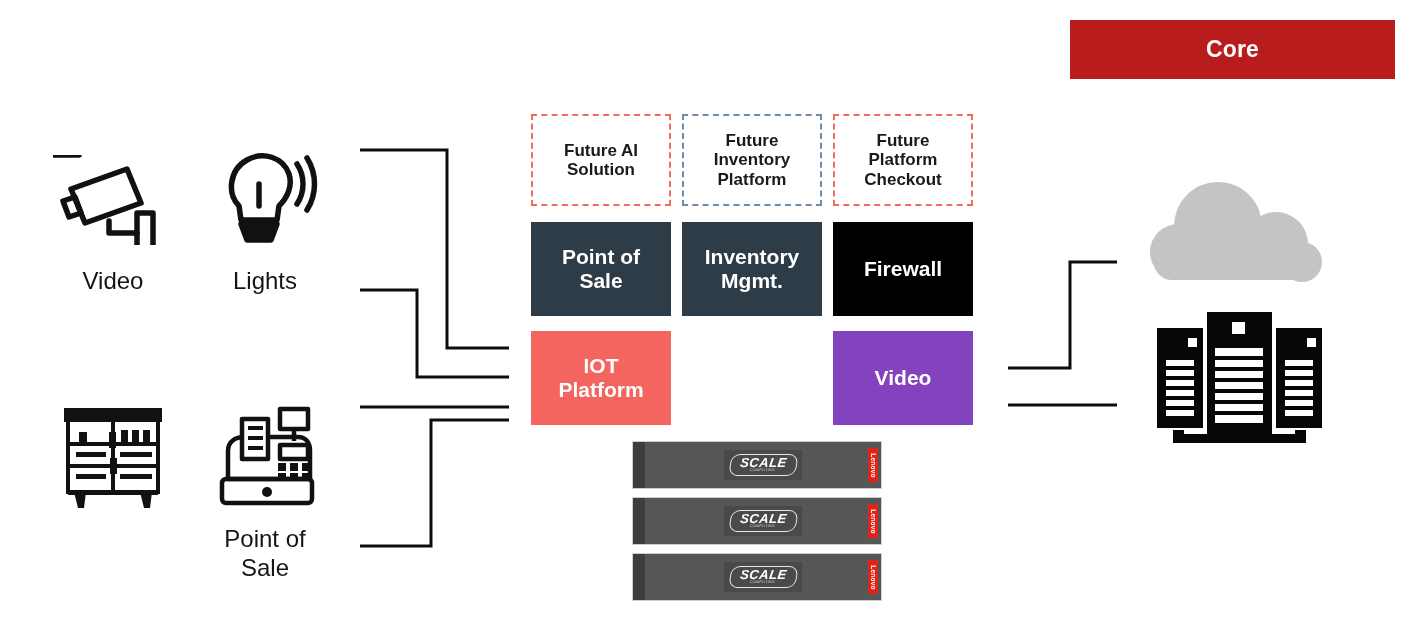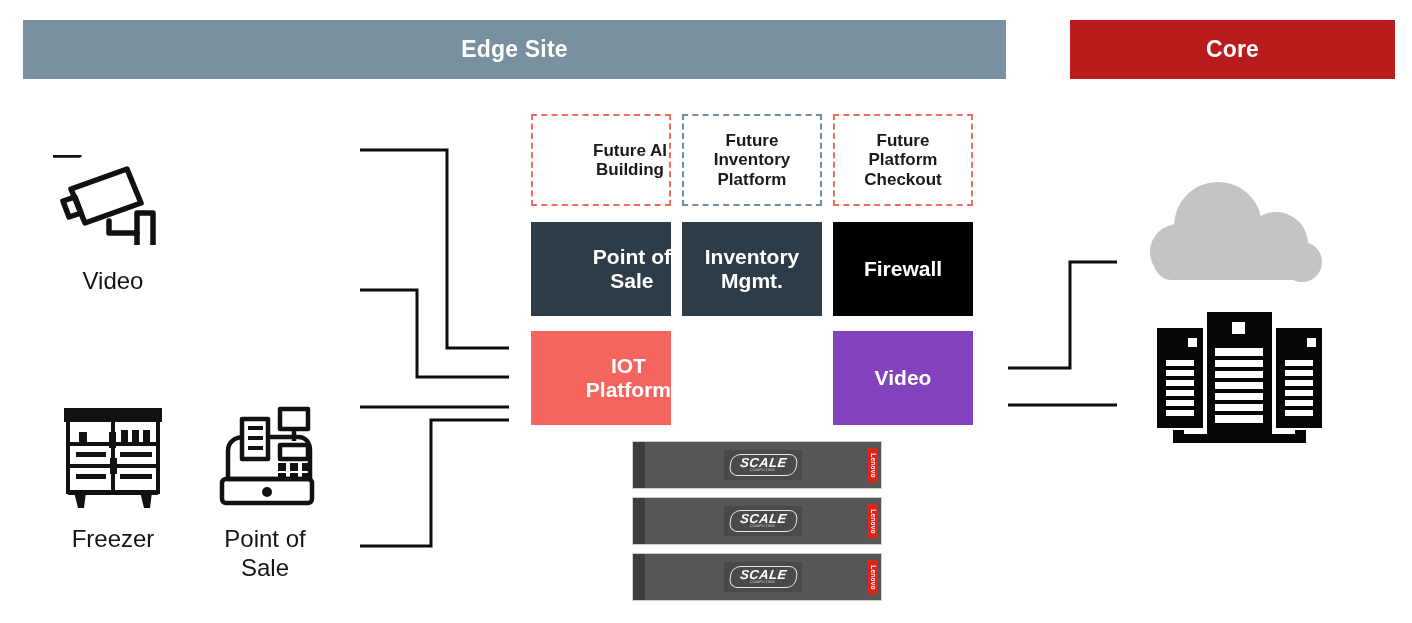--- a/index.html
+++ b/index.html
@@ -81,21 +81,21 @@
   .svc.solid {
     color: #ffffff;
     font-size: 21px;
   }
   .svc.slate  { background: #2E3C48; }
   .svc.black  { background: #000000; }
   .svc.salmon { background: #F4655F; }
   .svc.purple { background: #8343BE; }
 
   
-  .col1 { left: 531px; justify-content: flex-end; }
+  .col1 { left: 531px; }
   .col2 { left: 682px; }
   .col3 { left: 833px; }
   .rowF { top: 114px;  height: 92px;  width: 140px; }
   .rowA { top: 222px;  height: 94px;  width: 140px; }
   .rowB { top: 331px;  height: 94px;  width: 140px; }
 
   
   .rack {
     position: absolute;
     left: 632px;
@@ -177,23 +177,20 @@
     width: 1412px; height: 623px;
     pointer-events: none;
   }
   .wire { fill: none; stroke: #0d0d0d; stroke-width: 3; }
 </style>
 </head>
 <body>
 
 <div id="canvas">
 
-  <div class="banner" id="banner-edge">
-    <span>Edge Site</span>
-  </div>
   <div class="banner" id="banner-core">
     <span>Core</span>
   </div>
 
   <svg id="wires-left">
 
     <path class="wire" d="M360,150 H447 V348 H509"></path>
 
     <path class="wire" d="M360,290 H417 V377 H509"></path>
 
@@ -210,20 +207,34 @@
           <line x1="26,0" x2="26" y1="0" y2="0"></line>
           <polygon points="10,46 22,42 28,58 16,62"></polygon>
           <polyline points="56,66 56,78 84,78"></polyline>
           <rect x="84" y="58" width="16" height="38"></rect>
         </g>
       </svg>
     </div>
     <div class="caption">Video</div>
   </div>
 
+  <div class="device" id="dev-lights">
+    <div class="glyph">
+      <svg width="120" height="104" viewBox="0 0 120 104">
+        <g fill="none" stroke="#111" stroke-width="5.5" stroke-linecap="round" stroke-linejoin="round">
+          <path d="M34,58 C22,46 24,22 42,12 C58,3 78,9 84,26 C88,38 82,50 74,58 L72,72 L36,72 Z"></path>
+          <line x1="54" y1="36" x2="54" y2="58"></line>
+          <path d="M36,76 L72,76 L66,92 L42,92 Z" fill="#111" stroke="#111"></path>
+          <path d="M92,16 C100,28 100,44 92,56"></path>
+          <path d="M102,10 C112,26 112,46 102,62"></path>
+        </g>
+      </svg>
+    </div>
+    <div class="caption">Lights</div>
+  </div>
 
   <div class="device" id="dev-freezer">
     <div class="glyph">
       <svg width="118" height="104" viewBox="0 0 118 104">
         <g stroke="#111" stroke-width="4" fill="none">
           <rect x="12" y="4" width="94" height="10" fill="#111"></rect>
           <rect x="14" y="14" width="90" height="72"></rect>
           <line x1="59" y1="14" x2="59" y2="86"></line>
           <line x1="16" y1="38" x2="57" y2="38"></line>
           <line x1="16" y1="60" x2="57" y2="60"></line>
@@ -240,21 +251,20 @@
           <rect x="22" y="46" width="30" height="5"></rect>
           <rect x="66" y="46" width="32" height="5"></rect>
           <rect x="22" y="68" width="30" height="5"></rect>
           <rect x="66" y="68" width="32" height="5"></rect>
           <path d="M20,86 L32,86 L30,102 L24,102 Z"></path>
           <path d="M86,86 L98,86 L96,102 L90,102 Z"></path>
           <rect x="14" y="84" width="90" height="5"></rect>
         </g>
       </svg>
     </div>
-    <div class="caption">Freezer</div>
   </div>
 
   <div class="device" id="dev-pos">
     <div class="glyph">
       <svg width="118" height="106" viewBox="0 0 118 106">
         <g stroke="#111" stroke-width="4.5" fill="none" stroke-linejoin="round">
           <rect x="74" y="4" width="28" height="20"></rect>
           <line x1="88" y1="24" x2="88" y2="36"></line>
           <path d="M22,46 C22,36 30,32 38,32 L92,32 C100,32 104,38 104,46 L104,74 L22,74 Z"></path>
           <rect x="36" y="14" width="26" height="40" fill="#fff"></rect>
@@ -277,21 +287,21 @@
     </div>
     <div class="caption">
       <span>Point of</span><br>
       <span>Sale</span>
     </div>
   </div>
 
   <div class="svc future col1 rowF">
     <div>
       <span>Future AI</span><br>
-      <span>Building</span>
+      <span>Solution</span>
     </div>
   </div>
   <div class="svc future blue col2 rowF">
     <div>
       <span>Future</span><br>
       <span>Inventory</span><br>
       <span>Platform</span>
     </div>
   </div>
   <div class="svc future col3 rowF">

